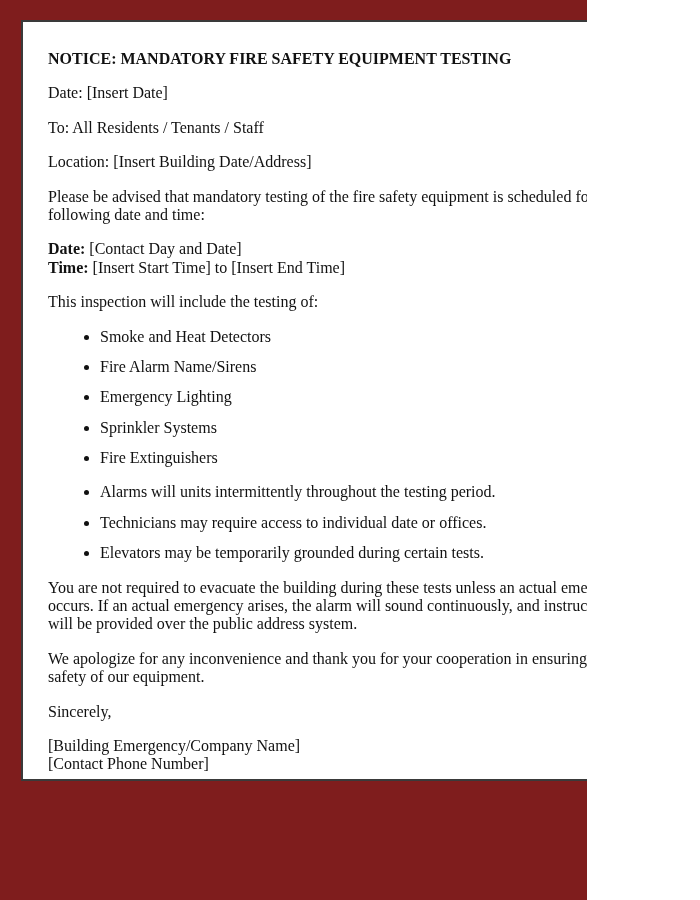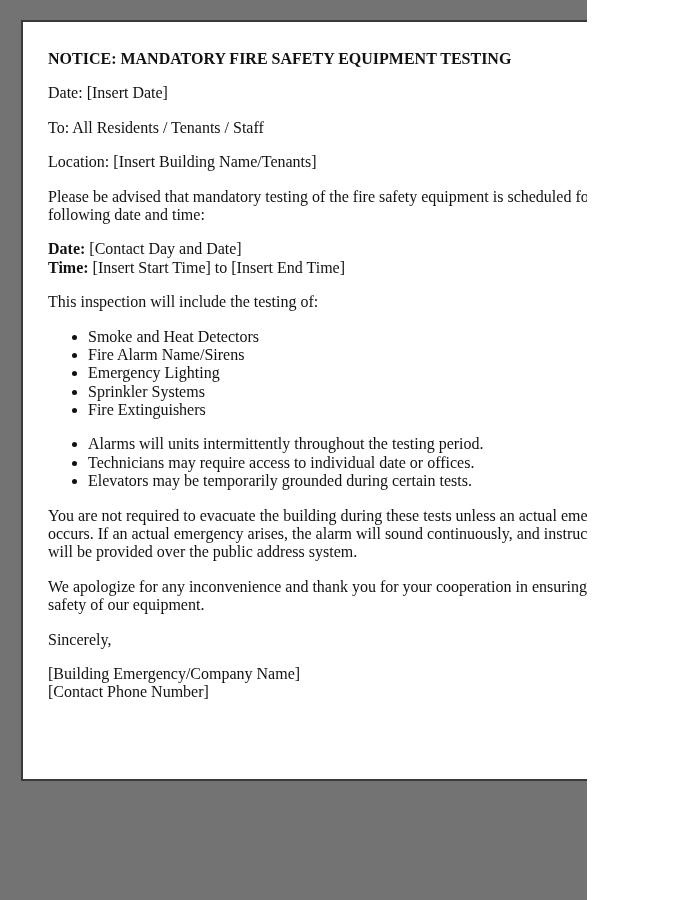--- a/index.html
+++ b/index.html
@@ -4,21 +4,21 @@
 <style>
   html, body {
     margin: 0;
     padding: 0;
     background: #ffffff;
   }
   .page {
     position: relative;
     width: 587px;
     height: 900px;
-    background: #737373;
+    background: #7f1d1d;
     overflow: hidden;
   }
   .letter {
     box-sizing: border-box;
     position: absolute;
     left: 21px;
     top: 20px;
     width: 641px;
     height: 761px;
     border: 2px solid #3a3a3a;
@@ -34,38 +34,38 @@
   }
   .b {
     font-weight: bold;
   }
   ul.bullets {
     margin: 16px 0;
     padding-left: 40px;
     list-style-type: disc;
   }
   ul.bullets li {
-    margin: 0;
+    margin: 12px;
     padding: 0;
   }
   .blk {
     display: block;
   }
 </style>
 </head>
 <body>
 
 <div class="page">
   <div class="letter">
 
     <p class="para b">NOTICE: MANDATORY FIRE SAFETY EQUIPMENT TESTING</p>
 
     <p class="para">Date: [Insert Date]</p>
     <p class="para">To: All Residents / Tenants / Staff</p>
-    <p class="para">Location: [Insert Building Name/Tenants]</p>
+    <p class="para">Location: [Insert Building Date/Address]</p>
 
     <p class="para">Please be advised that mandatory testing of the fire safety equipment is scheduled for the following date and time:</p>
 
     <p class="para">
       <span class="blk">
         <span class="b">Date:</span>
         <span>[Contact Day and Date]</span>
       </span>
       <span class="blk">
         <span class="b">Time:</span>

